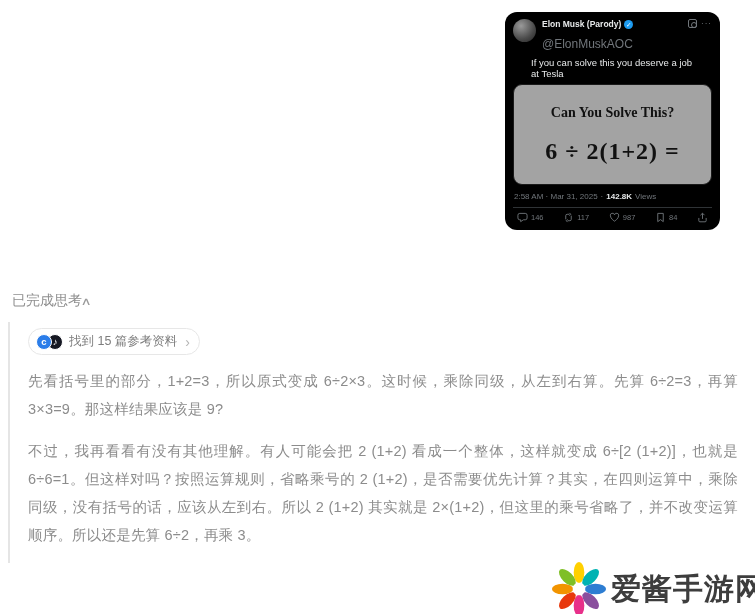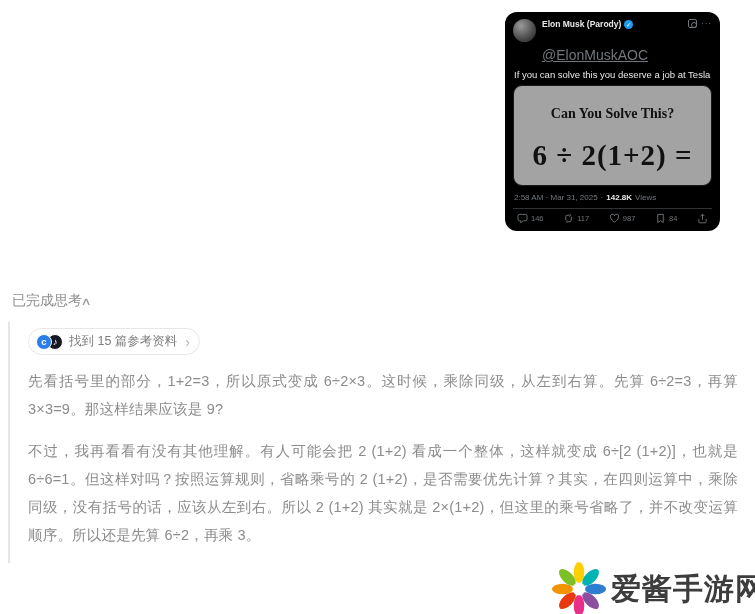--- a/index.html
+++ b/index.html
@@ -23,38 +23,38 @@
     flex: 0 0 auto;
   }
   .tweet-id { margin-left: 6px; flex: 1 1 auto; min-width: 0; }
   .tweet-name-row { display: flex; align-items: center; gap: 3px; }
   .tweet-author { font-size: 8.5px; font-weight: bold; color: #e7e9ea; white-space: nowrap; }
   .verified {
     width: 9px; height: 9px; border-radius: 50%; background: #1d9bf0;
     color: #fff; font-size: 6.5px; line-height: 9px; text-align: center;
     display: inline-block; flex: 0 0 auto;
   }
-  .tweet-handle { font-size: 14px; color: #71767b; margin-top: 18px; text-decoration: underline; }
+  .tweet-handle { font-size: 12px; color: #71767b; margin-top: 8px; }
   .tweet-header-right { display: flex; align-items: center; gap: 4px; color: #71767b; }
   .grok-box { width: 9px; height: 9px; border: 1px solid #71767b; border-radius: 2px; position: relative; }
   .grok-box::after { content:""; position:absolute; left:1.5px; top:1.5px; width:4px; height:4px; border-radius:50%; border:1px solid #71767b; }
   .more-dots { font-size: 8px; letter-spacing: 1px; line-height: 9px; }
-  .tweet-text { font-size: 9.5px; color: #e7e9ea; margin: 6px 1px 5px; }
+  .tweet-text { font-size: 9.5px; color: #e7e9ea; margin: 6px 18px 5px; }
   .math-card {
     background: #a3a3a3; border-radius: 9px; height: 101px;
     display: flex; flex-direction: column; align-items: center;
     padding-top: 20px; border: 1px solid #1a1a1a;
   }
   .math-title {
     font-family: "Liberation Serif", serif; font-weight: bold;
     font-size: 14px; color: #111;
   }
   .math-eq {
     font-family: "Liberation Serif", serif; font-weight: bold;
-    font-size: 29px; color: #111; margin-top: 17px; letter-spacing: 1px;
+    font-size: 24px; color: #111; margin-top: 17px; letter-spacing: 1px;
     white-space: nowrap;
   }
   .tweet-meta { font-size: 8px; color: #71767b; margin: 7px 1px 6px; display: flex; gap: 3px; align-items: baseline; flex-wrap: nowrap; white-space: nowrap; }
   .tweet-meta .views-n { color: #e7e9ea; font-weight: bold; }
   .tweet-actions {
     border-top: 1px solid #2f3336; padding: 4px 4px 1px;
     display: flex; justify-content: space-between; 
     color: #71767b; font-size: 7.5px;
   }
   .action { display: flex; align-items: center; gap: 3px; }

